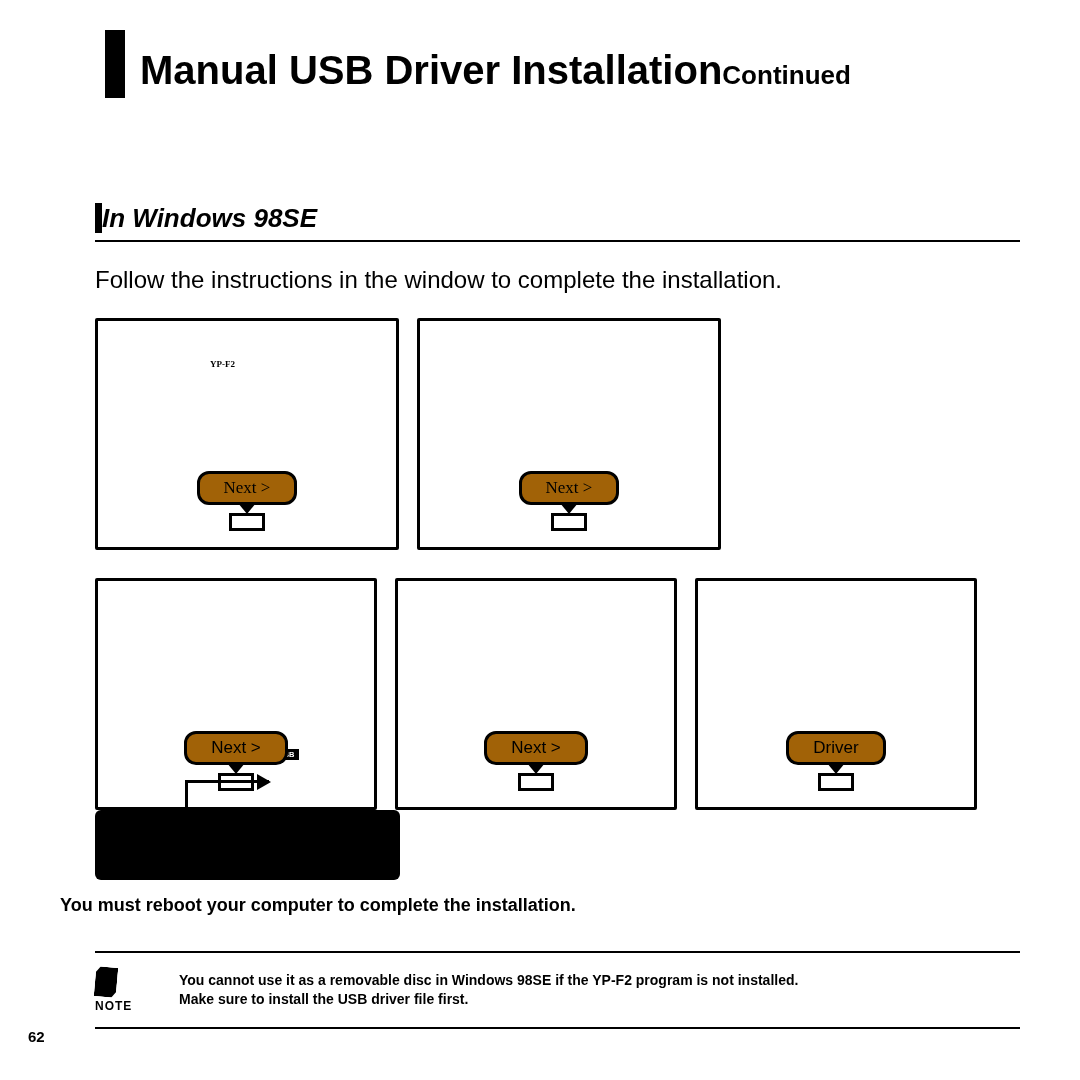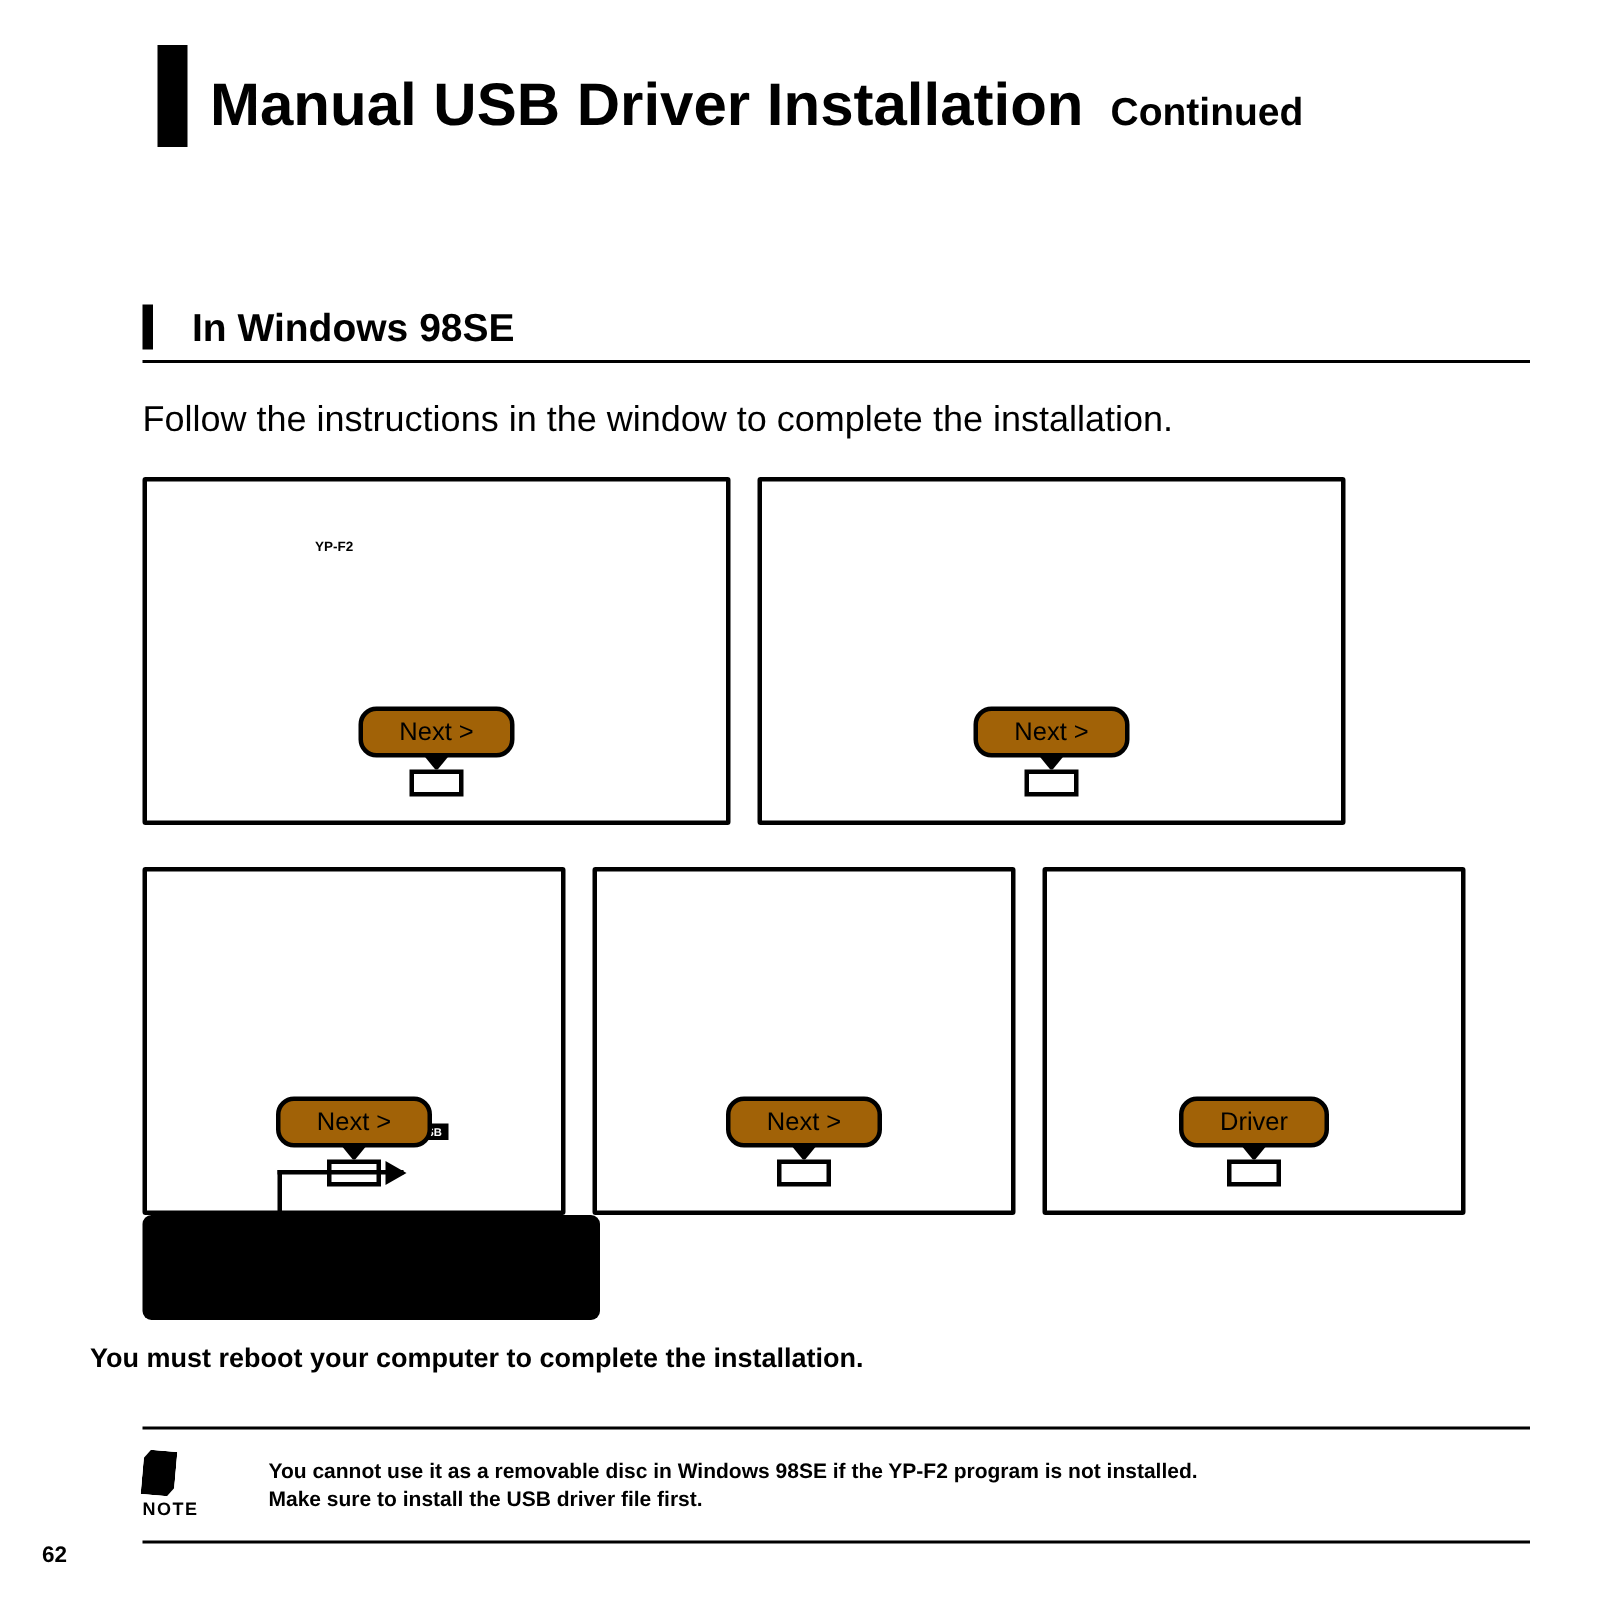--- a/index.html
+++ b/index.html
@@ -23,34 +23,35 @@
   top: 0;
   width: 20px;
   height: 68px;
   background: #000;
 }
 .title-line {
   display: flex;
   align-items: baseline;
   margin-left: 80px;
   padding-top: 18px;
-  gap: 18px;
+  gap: 0;
 }
 .title-main { font-size: 40px; font-weight: bold; }
 .title-sub  { font-size: 26px; font-weight: bold; }
 
 .section {
   margin-left: 35px;
   margin-top: 110px;
 }
 .section-h {
   display: flex;
   align-items: flex-start;
-  gap: 26px;
+  gap: 0;
   margin-bottom: 6px;
+  font-style: italic;
 }
 .section-bar {
   width: 7px;
   height: 30px;
   background: #000;
 }
 .section-title { font-size: 26px; font-weight: bold; }
 .section-rule {
   margin-left: 0;
   height: 2px;
@@ -60,21 +61,21 @@
 .instruction { font-size: 24px; font-weight: normal; margin-bottom: 24px; margin-top: 17px;}
 
 .row { display: flex; gap: 18px; margin-bottom: 28px; }
 
 .dlg {
   border: 3px solid #000;
   border-radius: 2px;
   position: relative;
   height: 232px;
 }
-.dlg-w  { width: 392px; }
+.dlg-w  { width: 304px; font-family: Liberation Serif, serif; }
 .dlg-n  { width: 282px; }
 
 .tiny-text {
   position: absolute;
   font-size: 9px;
   font-weight: bold;
 }
 .yp { top: 38px; left: 112px; }
 .path { top: 168px; left: 110px; font-size: 7.5px; background:#000; color:#fff; padding:1px 4px; }
 

